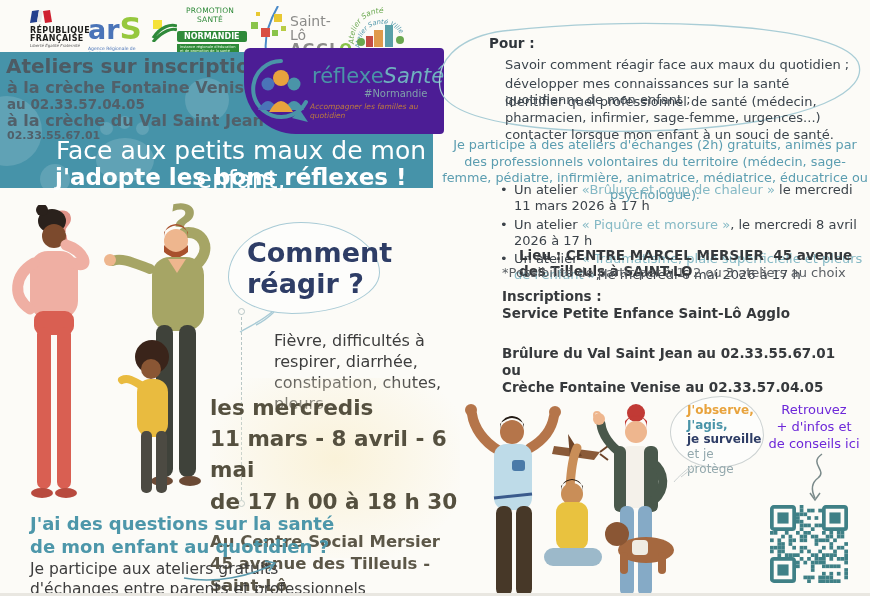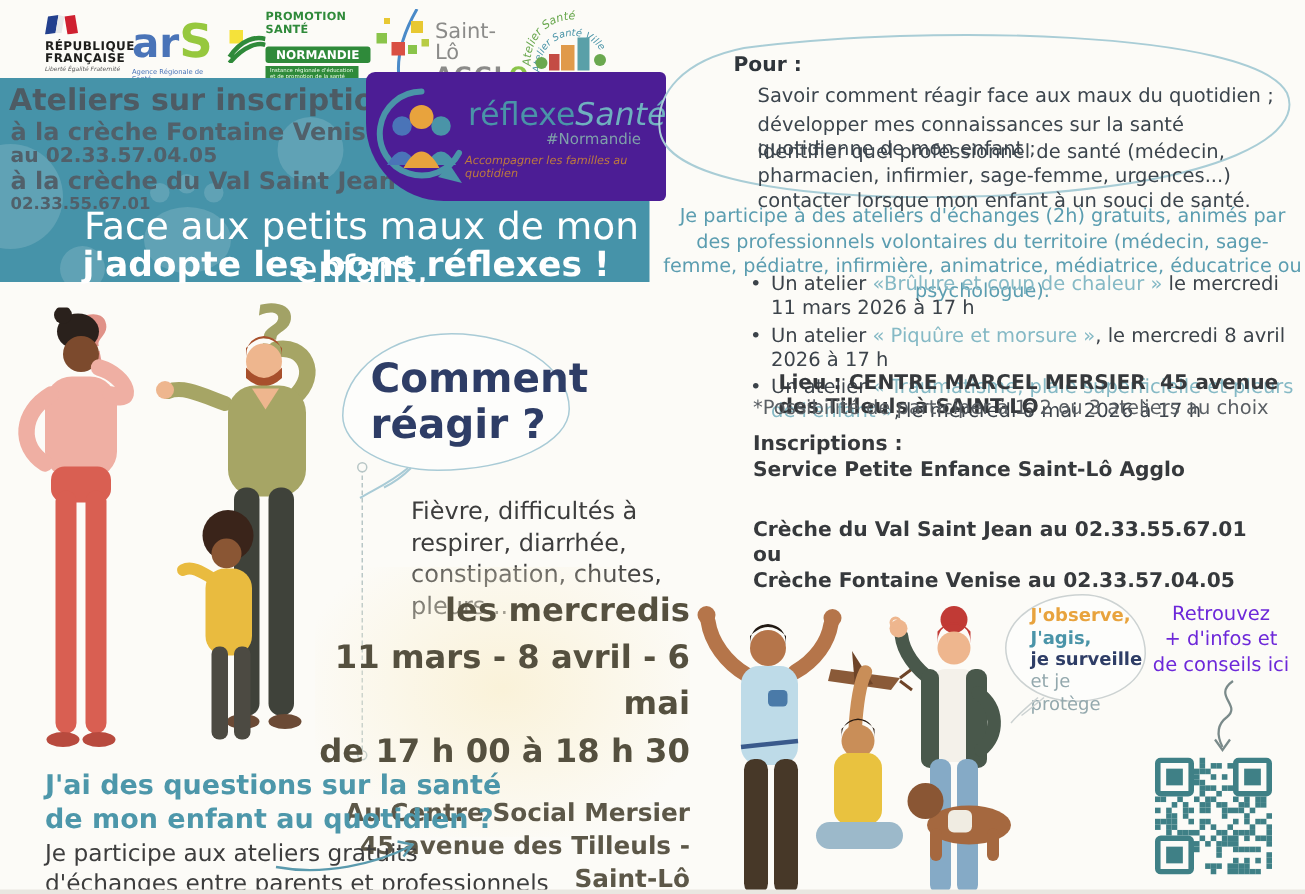--- a/index.html
+++ b/index.html
@@ -5,21 +5,21 @@
   html,body{margin:0;padding:0;background:#888;}
   .page{position:relative;width:870px;height:596px;margin:0 auto;background:#fcfbf7;
         overflow:hidden;font-family:"DejaVu Sans","Liberation Sans",sans-serif;color:#3f464d;}
   .abs{position:absolute;}
   
   .rf-text{font-size:8px;font-weight:bold;color:#1d1d1b;line-height:1.05;letter-spacing:.3px;}
   .rf-motto{font-size:4px;color:#555;font-style:italic;line-height:1.2;}
   .ars-name{font-size:27px;font-weight:bold;color:#4a74b8;line-height:.8;}
   .ars-s{font-size:31px;font-weight:bold;color:#96c83e;}
   .ars-sub{font-size:4.5px;color:#4a74b8;line-height:1.2;}
-  .psn-top{font-size:7.5px;font-weight:bold;color:#2f8a3a;letter-spacing:.2px;}
+  .psn-top{font-size:7.5px;font-weight:normal;color:#2f8a3a;letter-spacing:.2px;text-align:center;}
   .psn-band{display:inline-block;background:#2f8a3a;color:#fff;font-size:8px;font-weight:bold;
             padding:1px 7px;border-radius:2px;}
   .psn-sub{display:block;background:#2f8a3a;color:#eafbe8;font-size:3.6px;padding:1px 3px;margin-top:1px;line-height:1.25;}
   .agglo-t1{font-size:14px;color:#8b8b89;line-height:1;}
   .agglo-t2{font-size:15px;font-weight:bold;color:#8b8b89;letter-spacing:1px;line-height:1.1;}
   .agglo-o{color:#8ac44a;}
   
   .tealbox{left:0;top:52px;width:433px;height:136px;background:#4693a9;}
   .deco{position:absolute;border-radius:50%;background:rgba(255,255,255,.14);}
   .insc-title{position:absolute;left:6px;top:2px;font-size:20px;font-weight:bold;color:#4d5b64;}
@@ -36,21 +36,21 @@
   .qmark{font-weight:bold;line-height:1;}
   .cbubble{left:228px;top:222px;width:152px;height:92px;background:#fdfdfb;border:1.4px solid #a9cbd6;
            border-radius:48% 52% 58% 42% / 60% 55% 45% 40%;
            display:flex;flex-direction:column;justify-content:center;padding-left:18px;box-sizing:border-box;}
   .cbubble div{font-size:27px;font-weight:bold;color:#2e3d66;line-height:1.15;}
   .symptoms{left:274px;top:330px;width:168px;font-size:16px;color:#3d3d3d;line-height:1.32;}
   .dashline{left:241px;top:312px;height:188px;border-left:1.4px dashed #b7c6c6;}
   .dashdot{width:5px;height:5px;border:1px solid #b7c6c6;border-radius:50%;background:#fcfbf7;}
   .schedbox{left:210px;top:378px;width:250px;height:180px;
             background:radial-gradient(ellipse at 50% 45%, #faf2d9 0%, rgba(250,242,217,0) 78%);
-            text-align:right;}
+            text-align:left;}
   .sched-big{font-size:21.5px;font-weight:bold;color:#55503f;line-height:1.45;}
   .sched-small{font-size:16.5px;font-weight:bold;color:#5c5748;line-height:1.35;margin-top:14px;}
   .bl-teal{font-size:18px;font-weight:bold;color:#4d97aa;line-height:1.3;}
   .bl-dark{font-size:15.5px;color:#3d3d3d;line-height:1.3;}
   
   .pour-label{font-size:13.5px;font-weight:bold;color:#2f353b;}
   .pour-item{position:absolute;left:505px;width:362px;font-size:13px;color:#3c454d;line-height:1.25;}
   .participate{left:442px;top:137px;width:426px;text-align:center;font-size:12.8px;color:#5b9db0;line-height:1.3;}
   .wslist{left:500px;top:182px;width:372px;margin:0;padding:0;list-style:none;}
   .wslist li{font-size:13px;color:#3c434a;line-height:1.22;margin-bottom:3px;padding-left:14px;position:relative;}
@@ -264,21 +264,21 @@
     <li><span>Un atelier </span><span class="ws-title">« Traumatisme, plaie superficielle et pleurs de l'enfant »</span><span>, le mercredi 6 mai 2026 à 17 h</span></li>
   </ul>
 
   <div class="abs bold-dark venue1">Lieu : CENTRE MARCEL MERSIER  45 avenue des Tilleuls à SAINT-LO</div>
   <div class="abs venue2">*Possibilité de participer à 1, 2 ou 3 ateliers au choix</div>
 
   <div class="abs reg" style="left:502px;top:288px;">
     <div class="bold-dark">Inscriptions :</div>
     <div class="bold-dark">Service Petite Enfance Saint-Lô Agglo</div>
     <div style="height:23px;"></div>
-    <div class="bold-dark">Crèche du Val Saint Jean au 02.33.55.67.01</div>
+    <div class="bold-dark">Brûlure du Val Saint Jean au 02.33.55.67.01</div>
     <div class="bold-dark">ou</div>
     <div class="bold-dark">Crèche Fontaine Venise au 02.33.57.04.05</div>
   </div>
 
   <svg class="abs" style="left:450px;top:402px;" width="250" height="194" viewBox="0 0 250 194">
 
     <path d="M48,48 C34,40 24,26 22,12" stroke="#b5754a" stroke-width="10" fill="none" stroke-linecap="round"></path>
     <circle cx="21" cy="8" r="6" fill="#b5754a"></circle>
     <path d="M80,46 C94,38 102,26 104,14" stroke="#b5754a" stroke-width="10" fill="none" stroke-linecap="round"></path>
     <circle cx="105" cy="10" r="6" fill="#b5754a"></circle>

